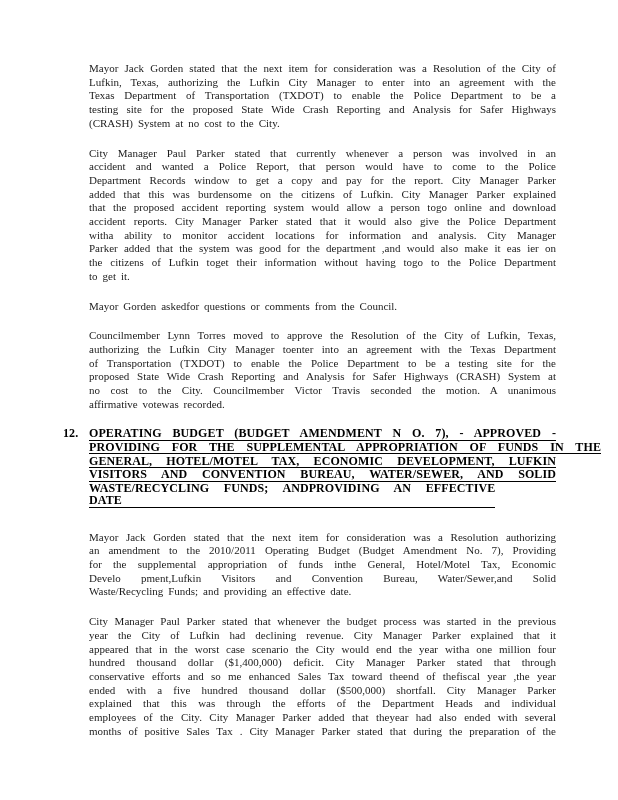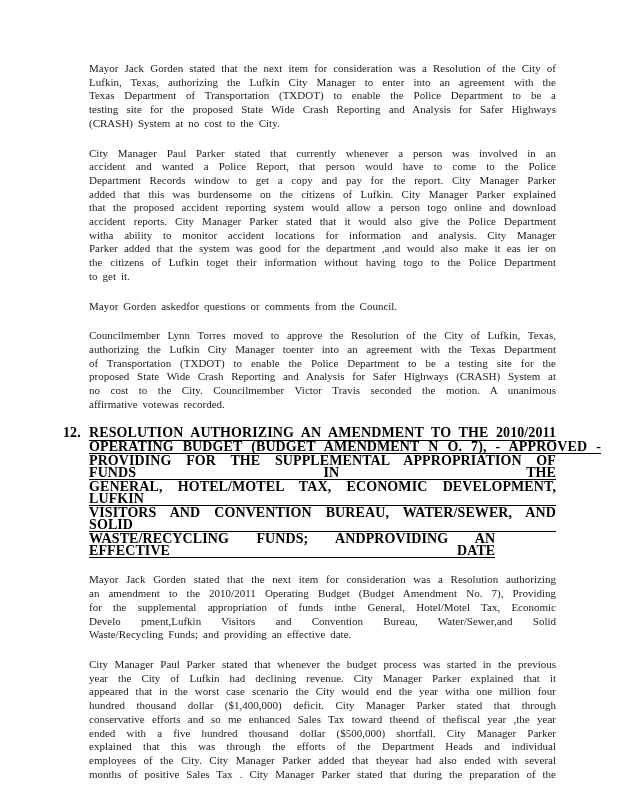--- a/index.html
+++ b/index.html
@@ -33,25 +33,25 @@
     text-align-last: justify;
     word-spacing: 2.2px;
     white-space: normal;
   }
   .para .line.last {
     text-align-last: left;
   }
   
   .heading {
     position: relative;
-    font-size: 14px;
+    font-size: 12px;
     font-weight: bold;
     color: #000000;
     letter-spacing: 0.1px;
-    margin: 0 0 15px 0;
+    margin: 0 0 23px 0;
   }
   .item-number {
     position: absolute;
     left: -26px;
     top: 0;
     font-weight: bold;
     line-height: 12.4px;
   }
   .heading .hline {
     line-height: 12.4px;
@@ -101,21 +101,20 @@
       <div class="para">
         <div class="line">Councilmember Lynn Torres moved to approve the Resolution of the City of Lufkin, Texas,</div>
         <div class="line">authorizing the Lufkin City Manager toenter into an agreement with the Texas Department</div>
         <div class="line">of Transportation (TXDOT) to enable the Police Department to be a testing site for the</div>
         <div class="line">proposed State Wide Crash Reporting and Analysis for Safer Highways (CRASH) System at</div>
         <div class="line">no cost to the City. Councilmember Victor Travis seconded the motion. A unanimous</div>
         <div class="line last">affirmative votewas recorded.</div>
       </div>
       <div class="heading">
         <span class="item-number">12.</span>
-        <div class="hline">RESOLUTION AUTHORIZING AN AMENDMENT TO THE 2010/2011</div>
         <div class="hline">OPERATING BUDGET (BUDGET AMENDMENT N O. 7), - APPROVED -</div>
         <div class="hline">PROVIDING FOR THE SUPPLEMENTAL APPROPRIATION OF FUNDS IN THE</div>
         <div class="hline">GENERAL, HOTEL/MOTEL TAX, ECONOMIC DEVELOPMENT, LUFKIN</div>
         <div class="hline">VISITORS AND CONVENTION BUREAU, WATER/SEWER, AND SOLID</div>
         <div class="hline">WASTE/RECYCLING FUNDS; ANDPROVIDING AN EFFECTIVE DATE</div>
       </div>
       <div class="para">
         <div class="line">Mayor Jack Gorden stated that the next item for consideration was a Resolution authorizing</div>
         <div class="line">an amendment to the 2010/2011 Operating Budget (Budget Amendment No. 7), Providing</div>
         <div class="line">for the supplemental appropriation of funds inthe General, Hotel/Motel Tax, Economic</div>

